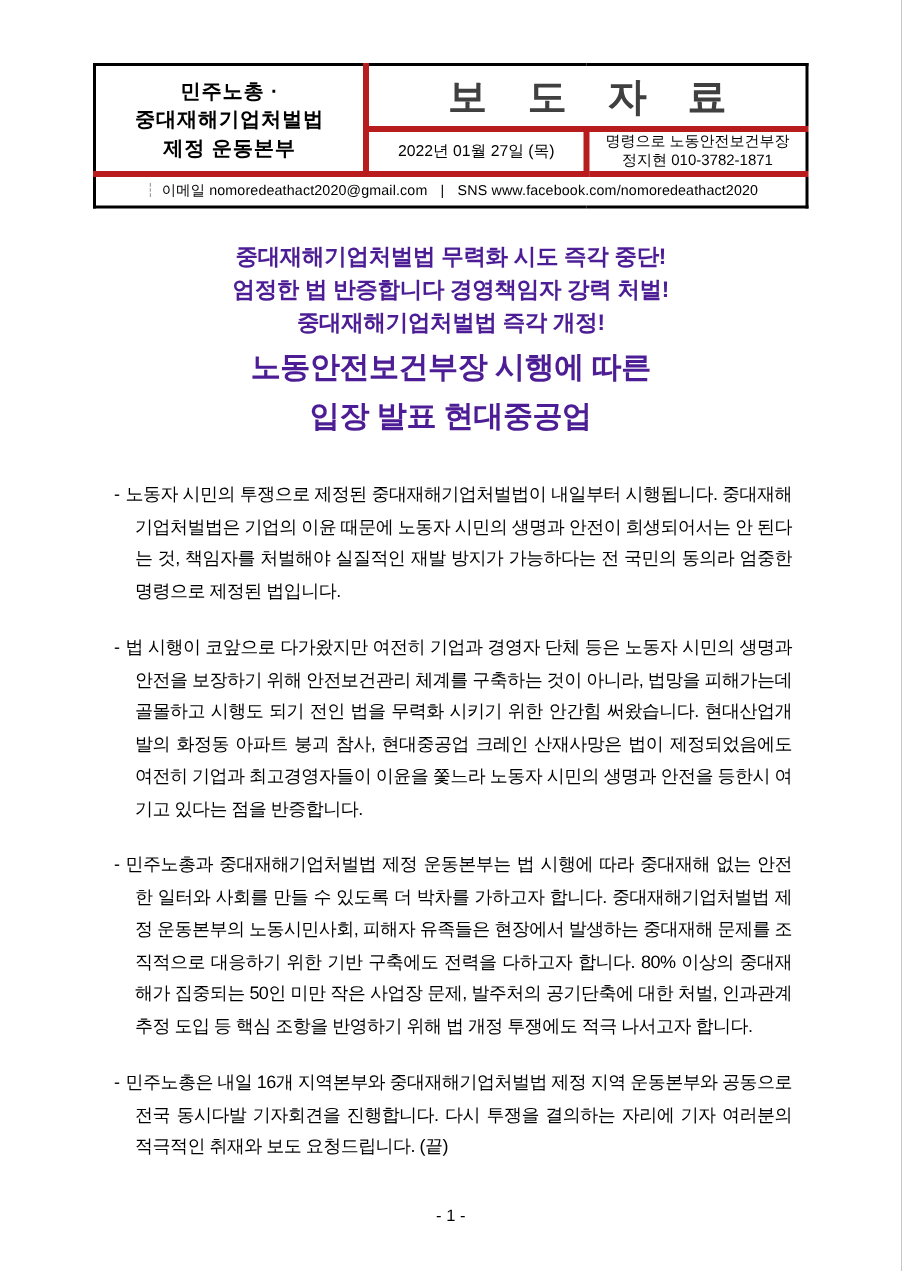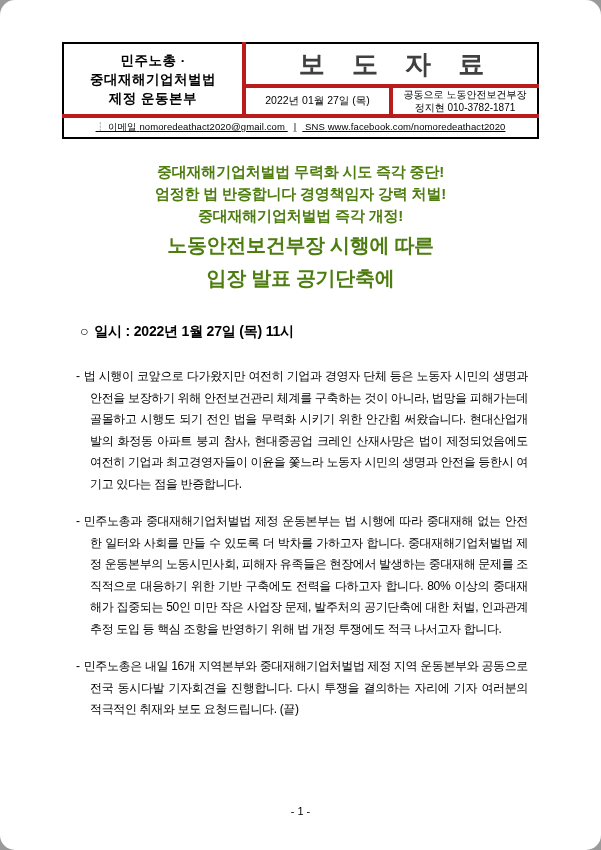--- a/index.html
+++ b/index.html
@@ -11,21 +11,20 @@
     font-family: "Liberation Sans", sans-serif;
   }
   .page {
     position: relative;
     width: 601px;
     height: 850px;
     background: #ffffff;
     margin: 0 auto;
     overflow: hidden;
     box-sizing: border-box;
-    border-radius: 15px;
   }
   .sheet {
     position: absolute;
     left: 62px;
     top: 42px;
     width: 477px;
   }
 
   
   .hdr {
@@ -36,21 +35,21 @@
   }
   .hdr td {
     border: 4px solid #b91c1c;
     padding: 0;
     vertical-align: middle;
     text-align: center;
   }
   .hdr .outer-left  { border-left: 2px solid #000; }
   .hdr .outer-right { border-right: 2px solid #000; }
   .hdr .outer-top   { border-top: 2px solid #000; }
-  .hdr .outer-bot   { border-bottom: 2px solid #000; text-decoration: underline; }
+  .hdr .outer-bot   { border-bottom: 2px solid #000; }
 
   .org-cell {
     width: 178px;
     height: 66px;
     padding: 4px 2px 6px 2px;
   }
   .org-line {
     font-weight: bold;
     font-size: 13.5px;
     line-height: 19px;
@@ -88,21 +87,21 @@
     color: #000;
     letter-spacing: 0.1px;
     white-space: nowrap;
   }
   .mail-cell .sep { padding: 0 6px; color: #000; }
 
   
   .title-block {
     margin-top: 22px;
     text-align: center;
-    color: #4d7c0f;
+    color: #4c1d95;
   }
   .t-small {
     font-weight: bold;
     font-size: 15px;
     line-height: 22px;
     letter-spacing: -0.2px;
   }
   .t-big {
     font-weight: bold;
     font-size: 20px;
@@ -173,52 +172,52 @@
           <div class="org-line">중대재해기업처벌법</div>
           <div class="org-line">제정 운동본부</div>
         </td>
         <td class="press-cell outer-top outer-right" colspan="2">
           <span class="press-title">보 도 자 료</span>
         </td>
       </tr>
       <tr>
         <td class="date-cell">2022년 01월 27일 (목)</td>
         <td class="contact-cell outer-right">
-          <div>공동으로 노동안전보건부장</div>
+          <div>명령으로 노동안전보건부장</div>
           <div>정지현 010-3782-1871</div>
         </td>
       </tr>
       <tr>
         <td class="mail-cell outer-left outer-right outer-bot" colspan="3">
           <span>┆ 이메일</span>
           <span>nomoredeathact2020@gmail.com</span>
           <span class="sep">|</span>
           <span>SNS</span>
           <span>www.facebook.com/nomoredeathact2020</span>
         </td>
       </tr>
     </tbody>
       </table>
 
     <div class="title-block">
       <div class="t-small">중대재해기업처벌법 무력화 시도 즉각 중단!</div>
       <div class="t-small">엄정한 법 반증합니다 경영책임자 강력 처벌!</div>
       <div class="t-small">중대재해기업처벌법 즉각 개정!</div>
       <div class="t-big">노동안전보건부장 시행에 따른</div>
-      <div class="t-big">입장 발표 공기단축에</div>
+      <div class="t-big">입장 발표 현대중공업</div>
     </div>
 
     <div class="info-block">
-      <div class="info-line">
-        <span class="circ">○</span><span>일시 : 2022년 1월 27일 (목) 11시</span>
-      </div>
     </div>
 
     <div class="body-block">
 
+      <div class="para">
+        <span class="dash">-</span><span>노동자 시민의 투쟁으로 제정된 중대재해기업처벌법이 내일부터 시행됩니다. 중대재해기업처벌법은 기업의 이윤 때문에 노동자 시민의 생명과 안전이 희생되어서는 안 된다는 것, 책임자를 처벌해야 실질적인 재발 방지가 가능하다는 전 국민의 동의라 엄중한 명령으로 제정된 법입니다.</span>
+      </div>
       <div class="para">
         <span class="dash">-</span><span>법 시행이 코앞으로 다가왔지만 여전히 기업과 경영자 단체 등은 노동자 시민의 생명과 안전을 보장하기 위해 안전보건관리 체계를 구축하는 것이 아니라, 법망을 피해가는데 골몰하고 시행도 되기 전인 법을 무력화 시키기 위한 안간힘 써왔습니다. 현대산업개발의 화정동 아파트 붕괴 참사, 현대중공업 크레인 산재사망은 법이 제정되었음에도 여전히 기업과 최고경영자들이 이윤을 쫓느라 노동자 시민의 생명과 안전을 등한시 여기고 있다는 점을 반증합니다.</span>
       </div>
       <div class="para">
         <span class="dash">-</span><span>민주노총과 중대재해기업처벌법 제정 운동본부는 법 시행에 따라 중대재해 없는 안전한 일터와 사회를 만들 수 있도록 더 박차를 가하고자 합니다. 중대재해기업처벌법 제정 운동본부의 노동시민사회, 피해자 유족들은 현장에서 발생하는 중대재해 문제를 조직적으로 대응하기 위한 기반 구축에도 전력을 다하고자 합니다. 80% 이상의 중대재해가 집중되는 50인 미만 작은 사업장 문제, 발주처의 공기단축에 대한 처벌, 인과관계 추정 도입 등 핵심 조항을 반영하기 위해 법 개정 투쟁에도 적극 나서고자 합니다.</span>
       </div>
       <div class="para">
         <span class="dash">-</span><span>민주노총은 내일 16개 지역본부와 중대재해기업처벌법 제정 지역 운동본부와 공동으로 전국 동시다발 기자회견을 진행합니다. 다시 투쟁을 결의하는 자리에 기자 여러분의 적극적인 취재와 보도 요청드립니다. (끝)</span>
       </div>
     </div>

